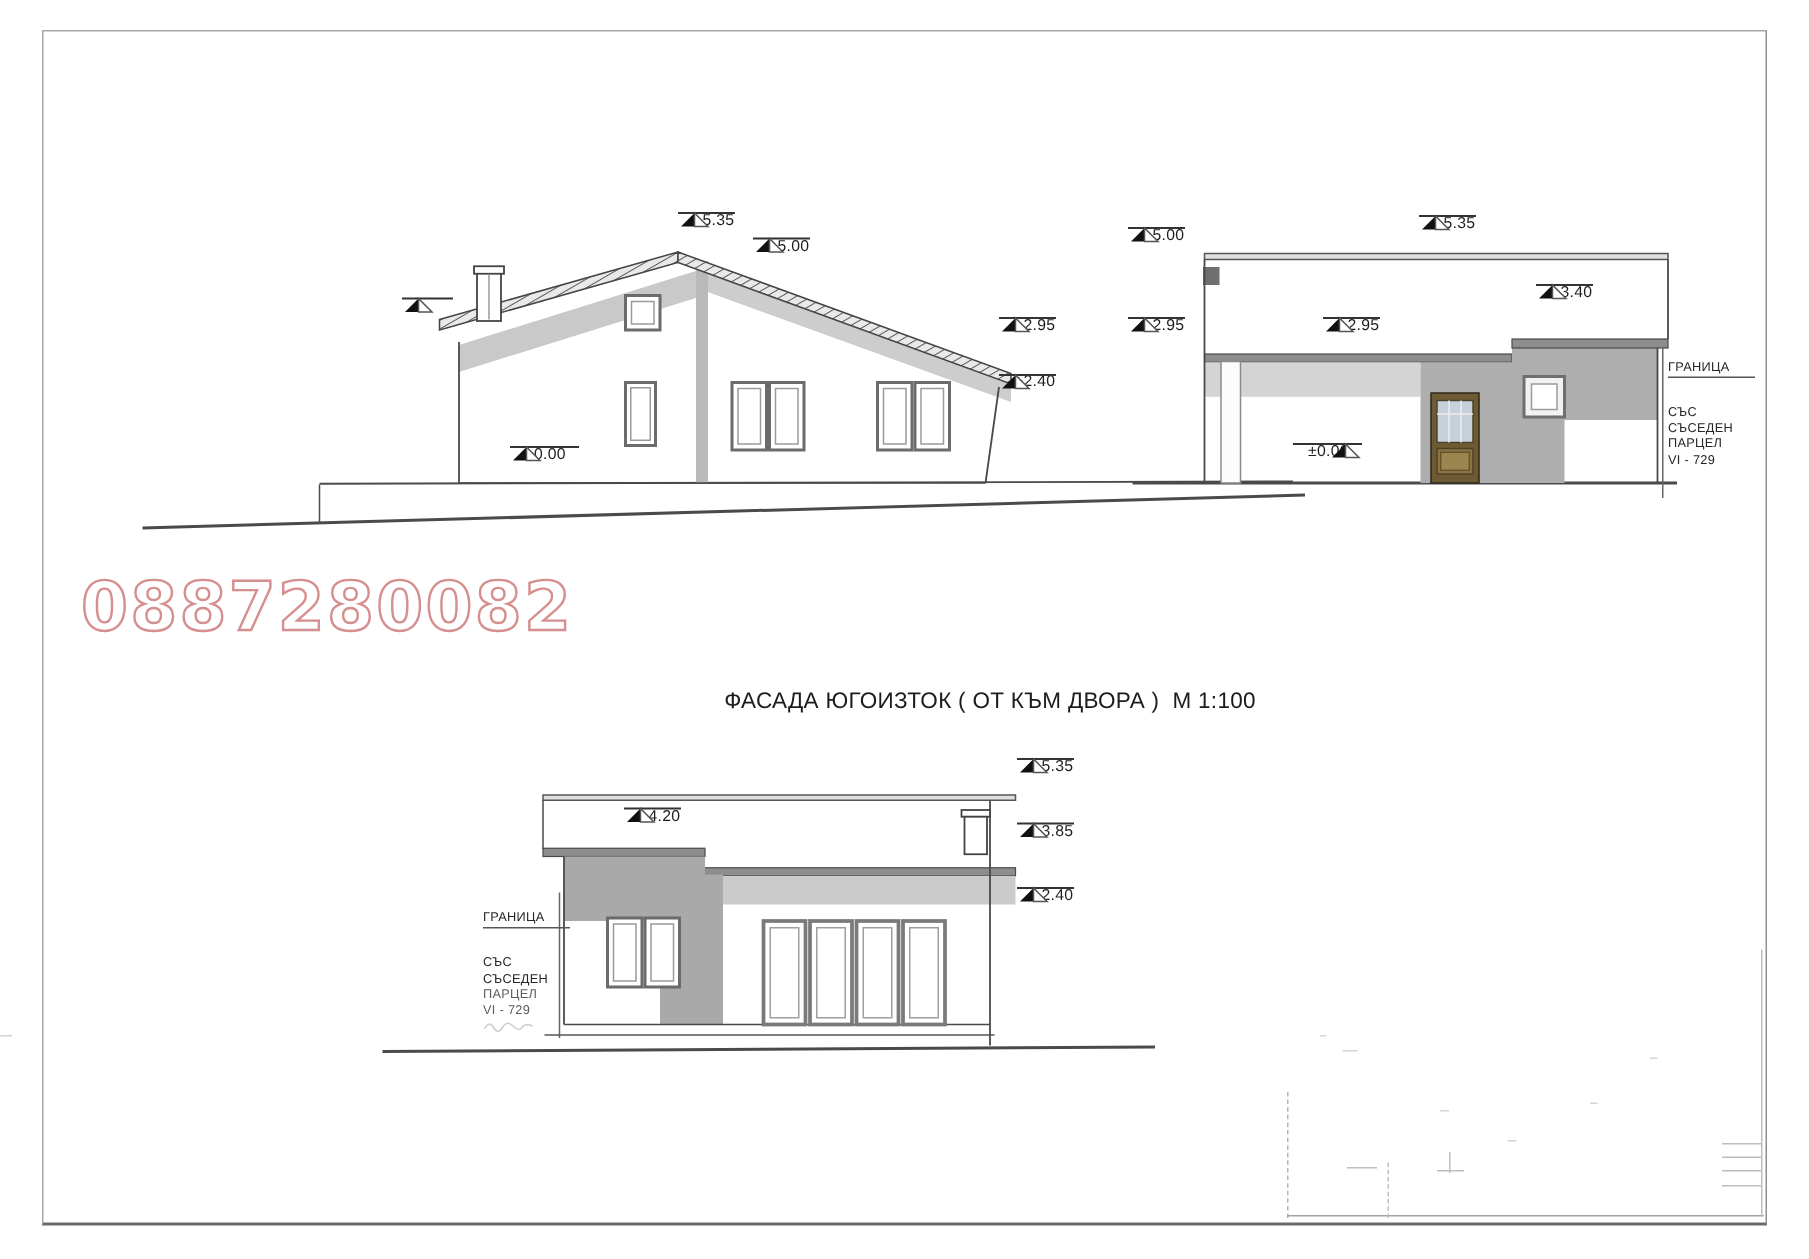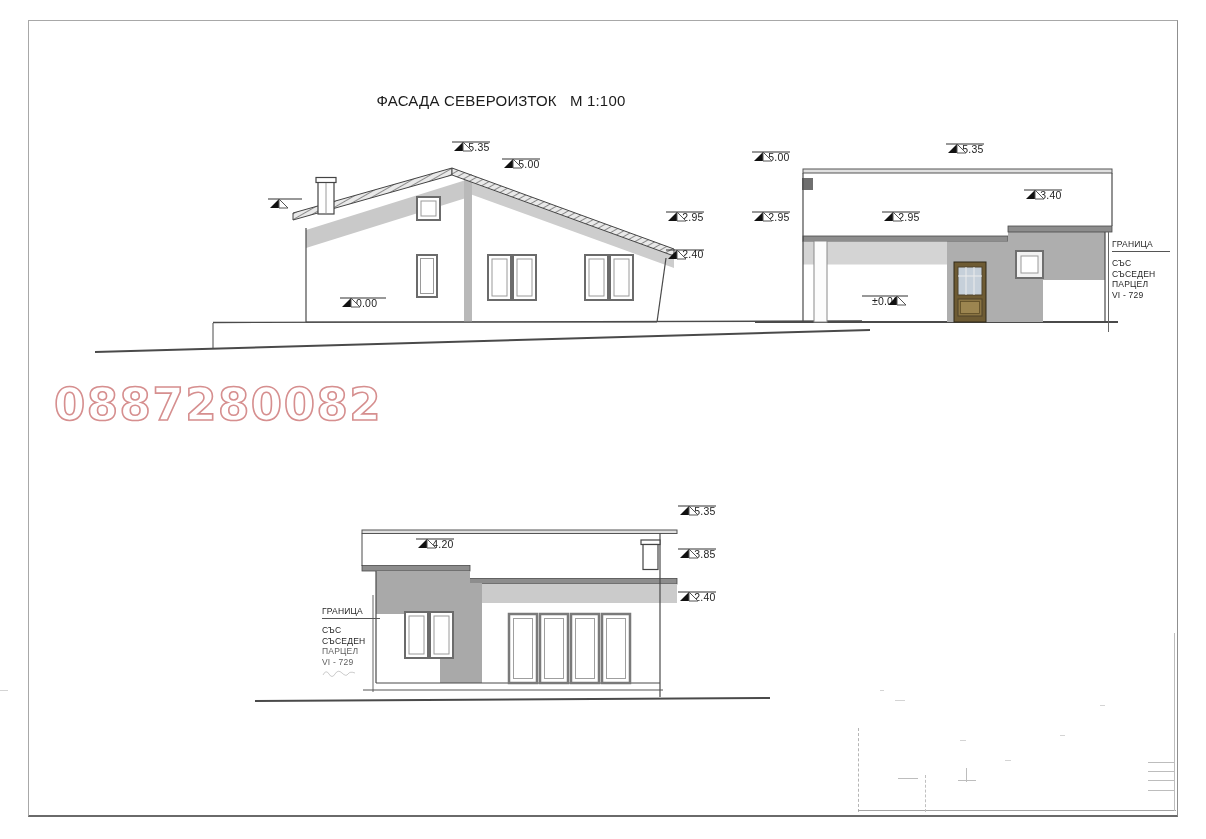--- a/index.html
+++ b/index.html
@@ -7,32 +7,32 @@
         font-family:"Liberation Sans", sans-serif;}
   #sheet-border{position:absolute;left:28px;top:20px;width:1148px;height:794px;
         border:1px solid #a8a8a8;border-bottom:2px solid #6a6a6a;border-right:1px solid #8f8f8f;}
   .title{position:absolute;font-size:15px;color:#1c1c1c;text-align:center;letter-spacing:.2px;}
   svg{position:absolute;overflow:visible;}
   svg text{font-family:"DejaVu Sans", sans-serif;}
   .marker{position:absolute;display:flex;flex-direction:column;align-items:flex-start;}
   .marker .mlabel{font-size:10.5px;color:#1d1d1d;margin-left:10px;line-height:12px;letter-spacing:.2px;}
   .marker.flip{flex-direction:column-reverse;}
   .bnote{position:absolute;font-size:8.5px;line-height:10.8px;color:#262626;width:58px;letter-spacing:.2px;}
-  .bnote .b1{border-bottom:1px solid #555;padding-bottom:1px;margin-bottom:6px;}
+  .bnote .b1{border-bottom:1px solid #555;padding-bottom:1px;margin-bottom:17px;}
   .bnote .dim{opacity:.75;}
   .fl{position:absolute;background:#bdbdbd;}
   .fl.light{background:#d4d4d4;}
 </style>
 </head>
 <body>
 
 <div id="page">
   <div id="sheet-border"></div>
 
-  <div class="title" style="left:281px;top:92px;width:440px;">ФАСАДА СЕВЕРОИЗТОК&nbsp;&nbsp; М 1:100</div>
+  <div class="title" style="left:440px;top:459px;width:440px;">ФАСАДА ЮГОИЗТОК ( ОТ КЪМ ДВОРА )&nbsp; М 1:100</div>
 
   <svg style="left:90px;top:140px;" width="790" height="225" viewBox="0 0 790 225">
     <defs>
       <pattern id="rtile" width="5" height="5" patternUnits="userSpaceOnUse" patternTransform="rotate(60)">
         <rect width="5" height="5" fill="#e9e9e9"></rect>
         <line x1="0" y1="0" x2="0" y2="5" stroke="#565656" stroke-width="1.3"></line>
       </pattern>
     </defs>
     <g>
       <line x1="5" y1="212" x2="780" y2="190" stroke="#4a4a4a" stroke-width="2"></line>

